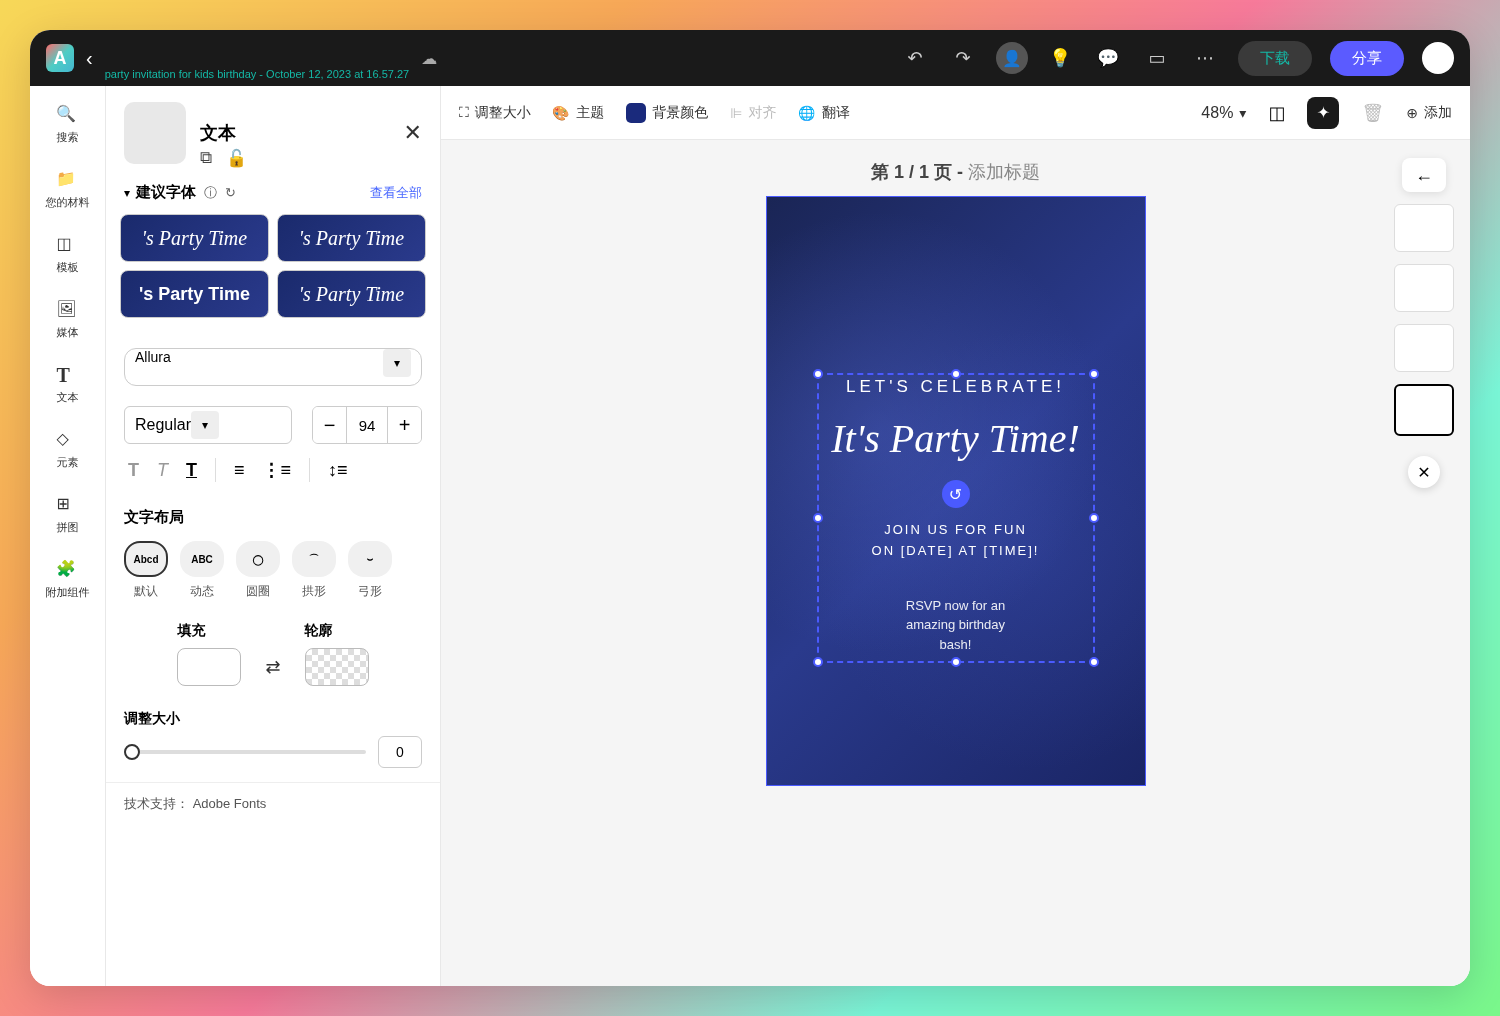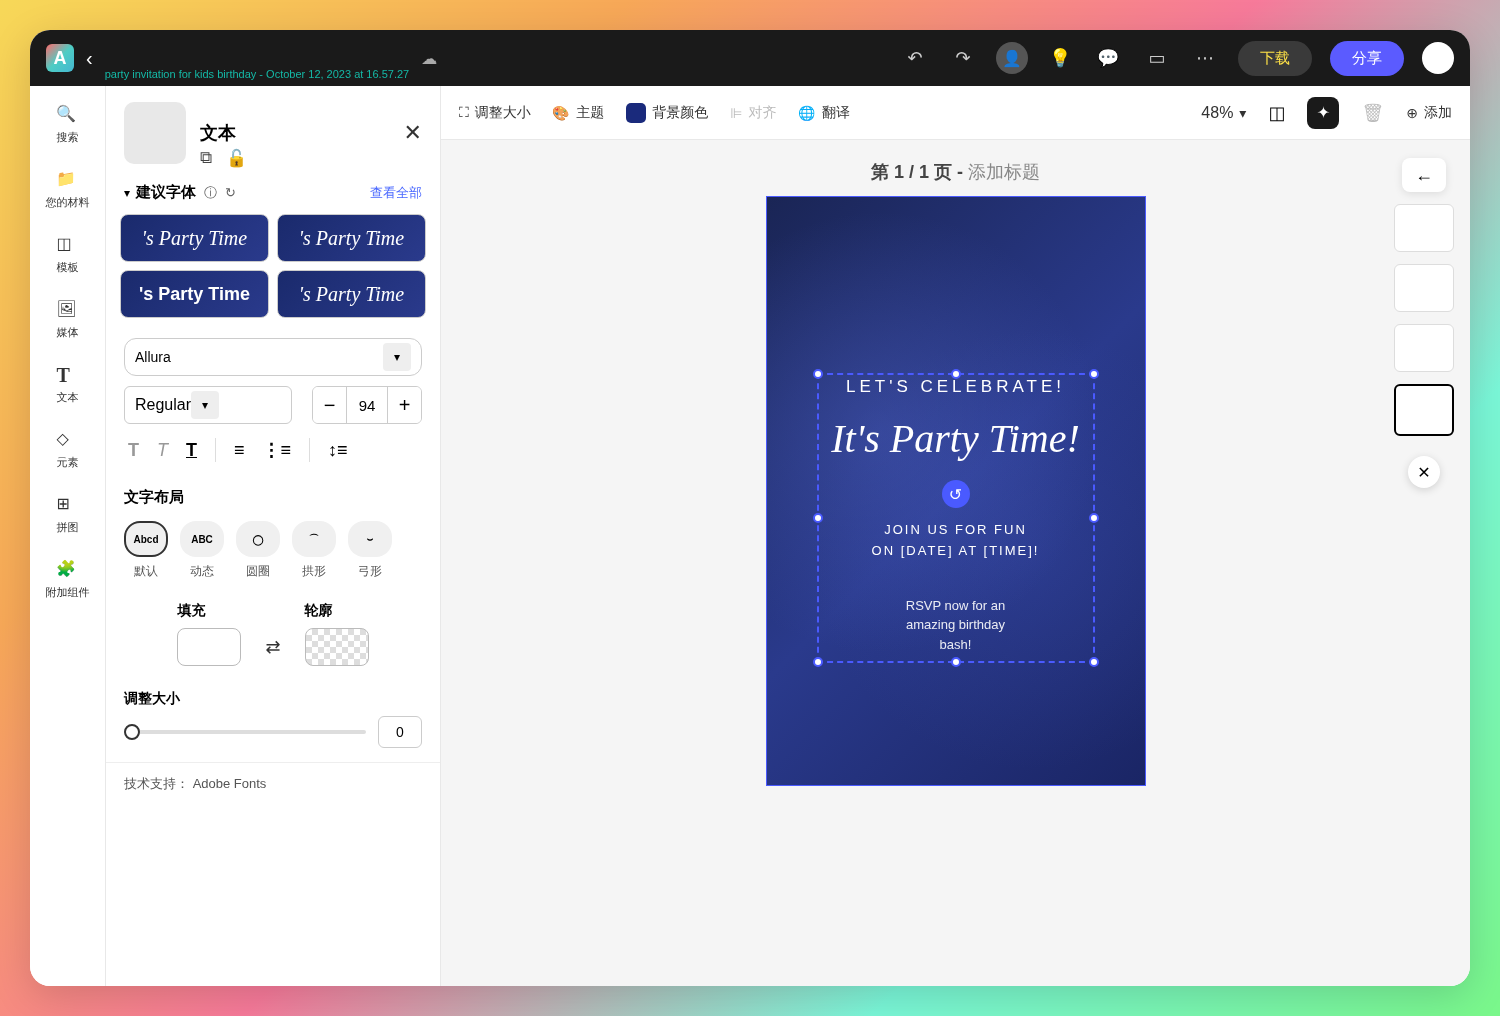--- a/index.html
+++ b/index.html
@@ -9,21 +9,21 @@
 .logo { width: 28px; height: 28px; background: linear-gradient(135deg, #ff6b6b, #4ecdc4, #45b7d1); border-radius: 6px; position: relative; }
 .logo::before { content: "A"; position: absolute; left: 50%; top: 50%; transform: translate(-50%,-50%); font-weight: bold; color: #fff; font-size: 18px; }
 .back-btn { background: none; border: none; color: #fff; font-size: 20px; cursor: pointer; }
 .doc-title { color: #14b8a6; font-size: 11px; flex-shrink: 0; margin-top: 32px; }
 .cloud-icon { color: #aaa; }
 .top-spacer { flex: 1; }
 .top-icons { display: flex; gap: 18px; align-items: center; }
 .icon-btn { background: none; border: none; color: #ccc; font-size: 18px; cursor: pointer; width: 30px; height: 30px; display: flex; align-items: center; justify-content: center; }
 .icon-circle { width: 32px; height: 32px; border-radius: 50%; background: #555; display: flex; align-items: center; justify-content: center; color: #fff; }
 .btn-pill { padding: 8px 22px; border-radius: 20px; border: none; font-size: 15px; cursor: pointer; }
-.btn-download { background: #3a3a3a; color: #fde047; }
+.btn-download { background: #3a3a3a; color: #14b8a6; }
 .btn-share { background: #5b5bff; color: #fff; }
 .avatar { width: 32px; height: 32px; border-radius: 50%; background: #fff; }
 
 .main-area { flex: 1; display: flex; overflow: hidden; }
 
 .left-rail { width: 76px; background: #fff; border-right: 1px solid #e8e8e8; display: flex; flex-direction: column; align-items: center; padding-top: 18px; gap: 24px; }
 .rail-item { display: flex; flex-direction: column; align-items: center; gap: 4px; cursor: pointer; color: #333; }
 .rail-item svg, .rail-item .rail-ico { width: 22px; height: 22px; }
 .rail-label { font-size: 11px; }
 
@@ -37,21 +37,21 @@
 .chev { font-size: 12px; }
 .section-label { font-size: 15px; font-weight: 600; }
 .info-ico, .refresh-ico { font-size: 13px; color: #666; margin-left: 2px; }
 .view-all { margin-left: auto; color: #4a68ff; font-size: 13px; cursor: pointer; }
 .font-grid { display: grid; grid-template-columns: 1fr 1fr; gap: 8px; padding: 0 14px 12px; }
 .font-sample { background: linear-gradient(135deg, #1a2a6c, #2a3a8c); border-radius: 8px; height: 48px; display: flex; align-items: center; justify-content: center; color: #fff; font-size: 20px; font-style: italic; overflow: hidden; white-space: nowrap; border: 1px solid #ccc; }
 .font-sample.bold { font-weight: 800; font-style: normal; font-size: 18px; }
 .font-sample.script { font-family: cursive; }
 .font-sample.serif { font-family: serif; }
 
-.dropdown { display: flex; align-items: center; border: 1px solid #ccc; border-radius: 12px; height: 38px; padding: 0 10px; margin: 8px 18px; background: #fff; }
+.dropdown { display: flex; border: 1px solid #ccc; border-radius: 12px; height: 38px; padding: 0 10px; margin: 18px 18px; background: #fff; }
 .dropdown .dd-text { flex: 1; font-size: 14px; }
 .dd-btn { width: 28px; height: 28px; background: #eee; border-radius: 4px; display: flex; align-items: center; justify-content: center; font-size: 12px; }
 .row-controls { display: flex; gap: 20px; padding: 0 18px; align-items: center; margin-top: 2px; }
 .dd-small { flex: 1; display: flex; align-items: center; border: 1px solid #ccc; border-radius: 6px; height: 38px; padding: 0 10px; background: #fff; }
 .stepper { display: flex; border: 1px solid #ccc; border-radius: 6px; height: 38px; overflow: hidden; }
 .step-btn { width: 34px; background: #fff; border: none; font-size: 20px; cursor: pointer; border-right: 1px solid #ccc; }
 .step-val { width: 40px; text-align: center; border: none; font-size: 15px; }
 .step-btn:last-child { border-left: 1px solid #ccc; border-right: none; }
 
 .format-row { display: flex; gap: 18px; padding: 14px 22px; align-items: center; }

